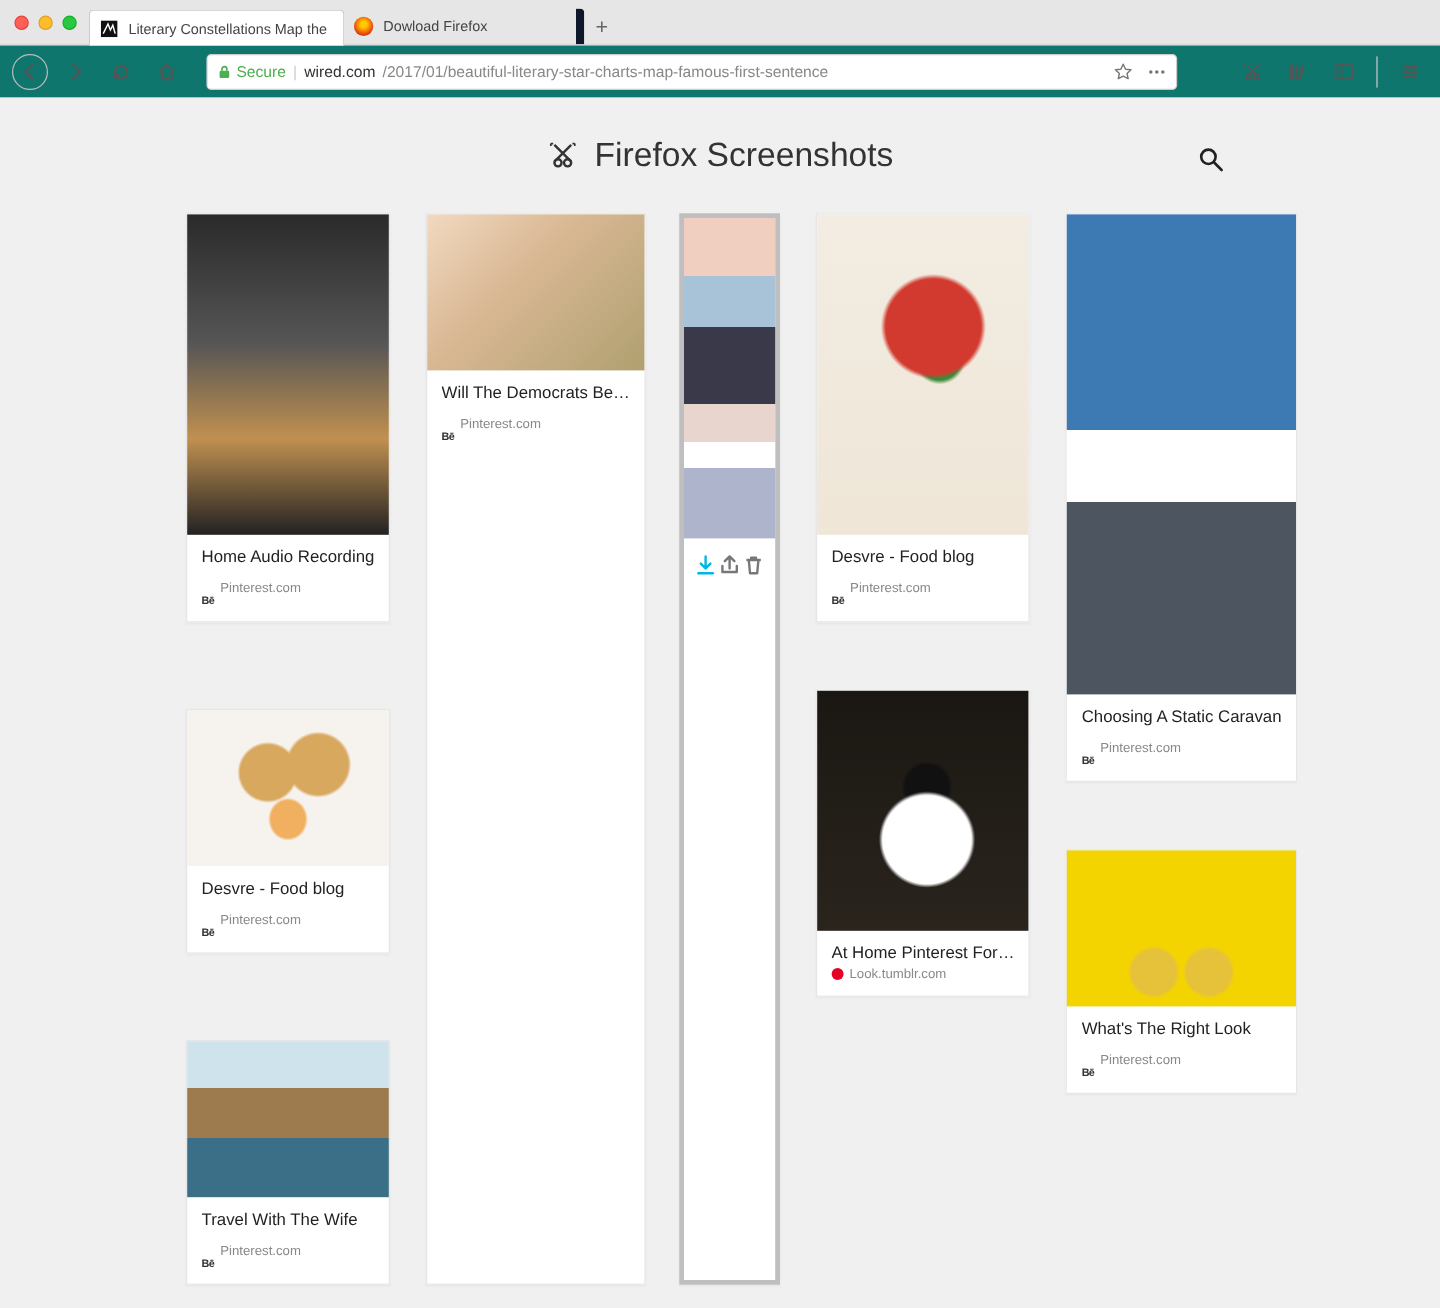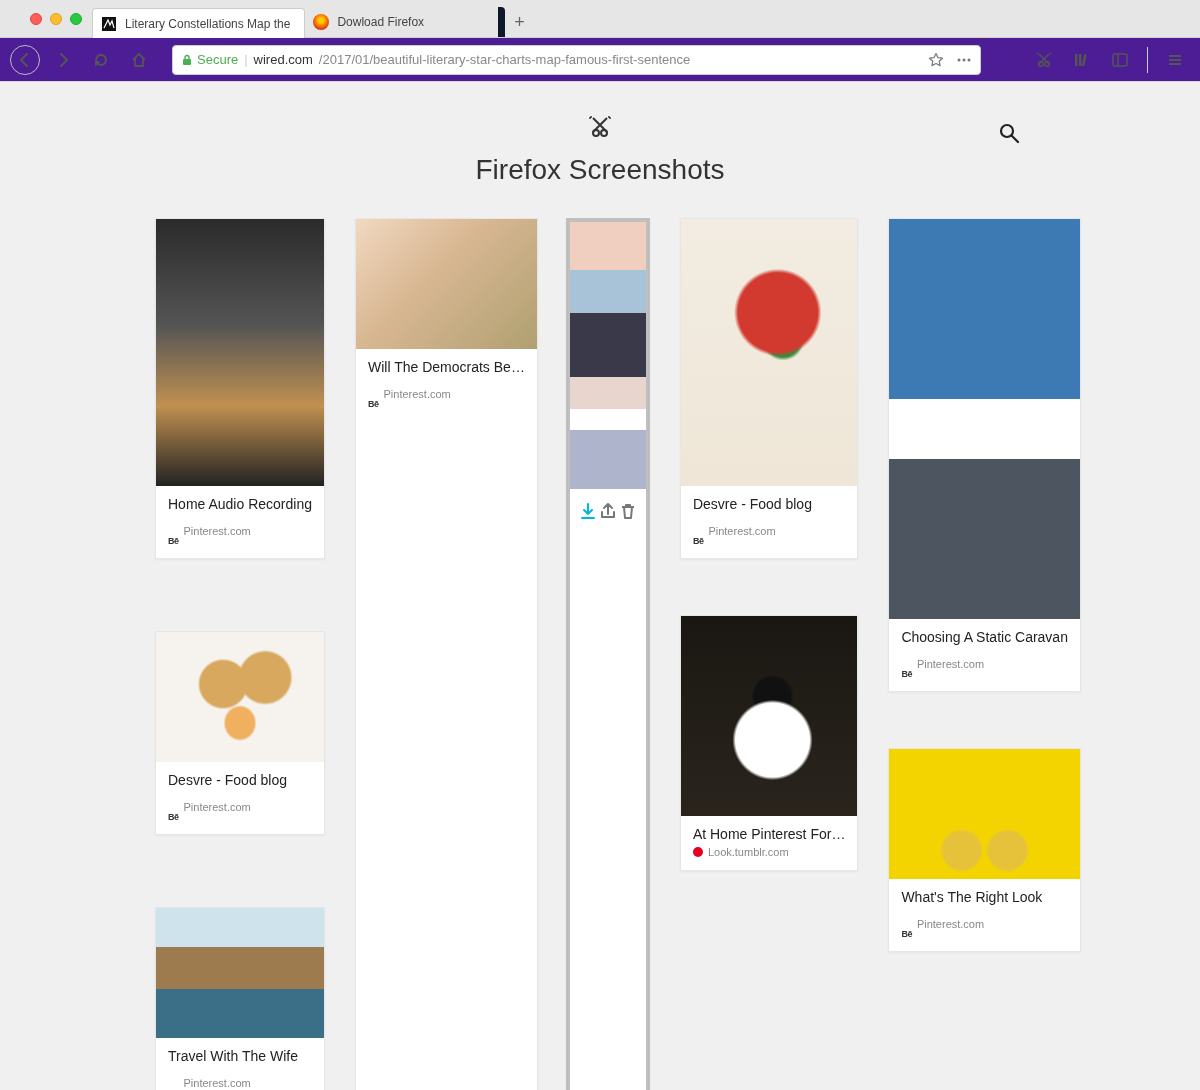--- a/index.html
+++ b/index.html
@@ -9,21 +9,21 @@
     width: 1200px;
     height: 1090px;
     overflow: hidden;
   }
   
   .titlebar {
     height: 38px;
     background: #e6e6e6;
     display: flex;
     align-items: flex-end;
-    padding-left: 24px;
+    padding-left: 6px;
     border-bottom: 1px solid #d0d0d0;
   }
   .traffic-lights { display: flex; gap: 8px; align-self: center; margin: 0 10px 0 6px; }
   .dot { width: 12px; height: 12px; border-radius: 50%; }
   .dot.red { background: #ff5f57; border:1px solid #e0443e; }
   .dot.yellow { background: #ffbd2e; border:1px solid #dea123; }
   .dot.green { background: #28c940; border:1px solid #1aad2b; }
   .tabs { display: flex; align-items: flex-end; height: 100%; }
   .tab {
     display: flex;
@@ -54,21 +54,21 @@
     border-radius:50%;
     background: radial-gradient(circle at 50% 40%, #ffcc00 20%, #ff8a00 40%, #d93b11 70%, #7b1fa2 100%);
   }
   .newtab {
     width: 28px; display:flex; align-items:center; justify-content:center;
     color:#666; font-size:18px; height:30px;
   }
   
   .toolbar {
     height: 44px;
-    background: #4c1d95;
+    background: #0f766e;
     display:flex;
     align-items:center;
     padding: 0 10px;
     gap: 8px;
     border-bottom:1px solid #d8d8d8;
   }
   .tbtn {
     width:30px; height:30px;
     display:flex; align-items:center; justify-content:center;
     color:#555;
@@ -110,21 +110,20 @@
     padding: 32px 0 16px;
     position:relative;
   }
   .page-header h1 {
     font-size:28px;
     font-weight:400;
     color:#333;
     display:flex;
     align-items:center;
     gap:14px;
-    flex-direction:column;
   }
   .page-header .search-btn {
     position:absolute;
     right:180px;
     top:40px;
     color:#333;
   }
 
   .masonry {
     column-count:4;

